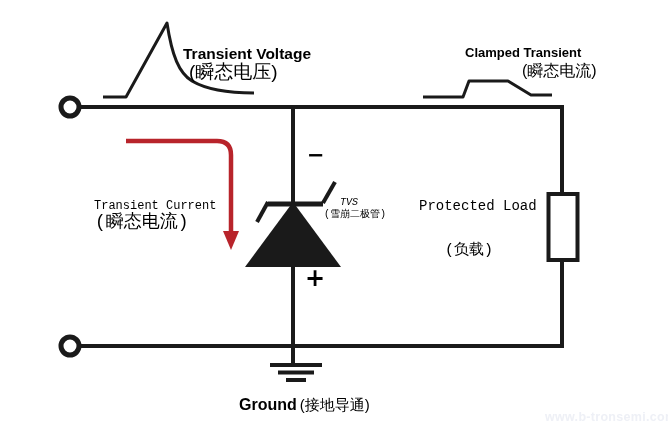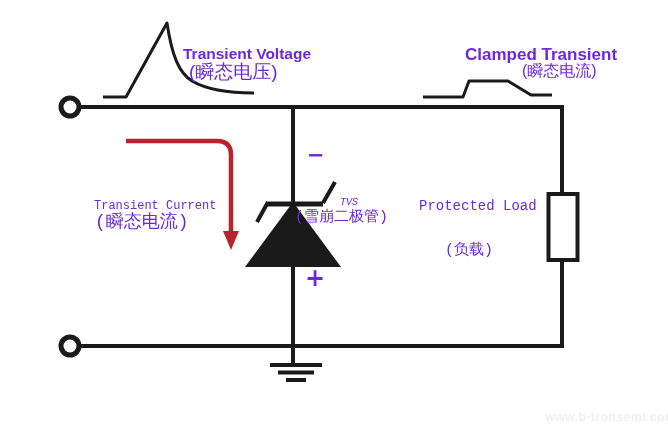--- a/index.html
+++ b/index.html
@@ -1,33 +1,33 @@
 <!DOCTYPE html>
 <html><head>
 <meta charset="utf-8">
 <style>
   html,body{margin:0;padding:0;background:#ffffff;}
   .stage{
     position:relative;width:668px;height:427px;background:#ffffff;overflow:hidden;
     font-family:"Liberation Sans",sans-serif;color:#1a1a1a;
   }
   .stage svg{position:absolute;left:0;top:0;}
-  .lbl{position:absolute;white-space:nowrap;line-height:1.05;color:#6d28d9;}
+  .lbl{position:absolute;white-space:nowrap;line-height:1.05;color:#000000;}
   .sans-b{font-family:"Liberation Sans",sans-serif;font-weight:bold;}
   .sans{font-family:"Liberation Sans",sans-serif;font-weight:normal;}
   .mono{font-family:"Liberation Mono","DejaVu Sans Mono",monospace;font-weight:normal;}
 
   .t-tv-en{left:183px;top:46px;font-size:15.5px;}
   .t-tv-zh{left:189px;top:62px;font-size:19px;}
-  .t-ct-en{left:465px;top:46px;font-size:17px;}
+  .t-ct-en{left:465px;top:46px;font-size:13px;}
   .t-ct-zh{left:522px;top:63px;font-size:16px;}
   .t-cur-en{left:74px;top:200px;font-size:12px;margin-left:20px;}
   .t-cur-zh{left:95px;top:213px;font-size:18px;}
   .t-tvs-en{left:340px;top:198px;font-size:10px;font-style:italic;}
-  .t-tvs-zh{left:295px;top:210px;font-size:15px;}
+  .t-tvs-zh{left:324px;top:210px;font-size:10px;}
   .t-load-en{left:419px;top:199px;font-size:14px;}
   .t-load-zh{left:445px;top:212px;font-size:15px;margin-top:31px;}
   .t-ground{left:239px;top:397px;font-size:16px;}
   .t-ground .zh{font-weight:normal;font-size:15px;margin-left:3px;}
   .t-minus{left:307px;top:144px;font-size:21px;font-weight:bold;font-family:"DejaVu Sans",sans-serif;}
   .t-plus{left:305px;top:266px;font-size:24px;font-weight:bold;font-family:"DejaVu Sans",sans-serif;}
   .t-watermark{left:545px;top:411px;font-size:12.5px;font-weight:bold;color:#eef0f6;letter-spacing:.3px;}
 </style>
 </head>
 <body>
@@ -82,15 +82,18 @@
 
   <div class="lbl mono t-tvs-en">TVS</div>
   <div class="lbl mono t-tvs-zh">(雪崩二极管)</div>
 
   <div class="lbl mono t-load-en">Protected Load</div>
   <div class="lbl mono t-load-zh">(负载)</div>
 
   <div class="lbl t-minus">−</div>
   <div class="lbl t-plus">+</div>
 
+  <div class="lbl sans-b t-ground">
+    <span class="en">Ground</span><span class="zh">(接地导通)</span>
+  </div>
 
   <div class="lbl t-watermark">www.b-tronsemi.com</div>
 </div>
 
 </body></html>

